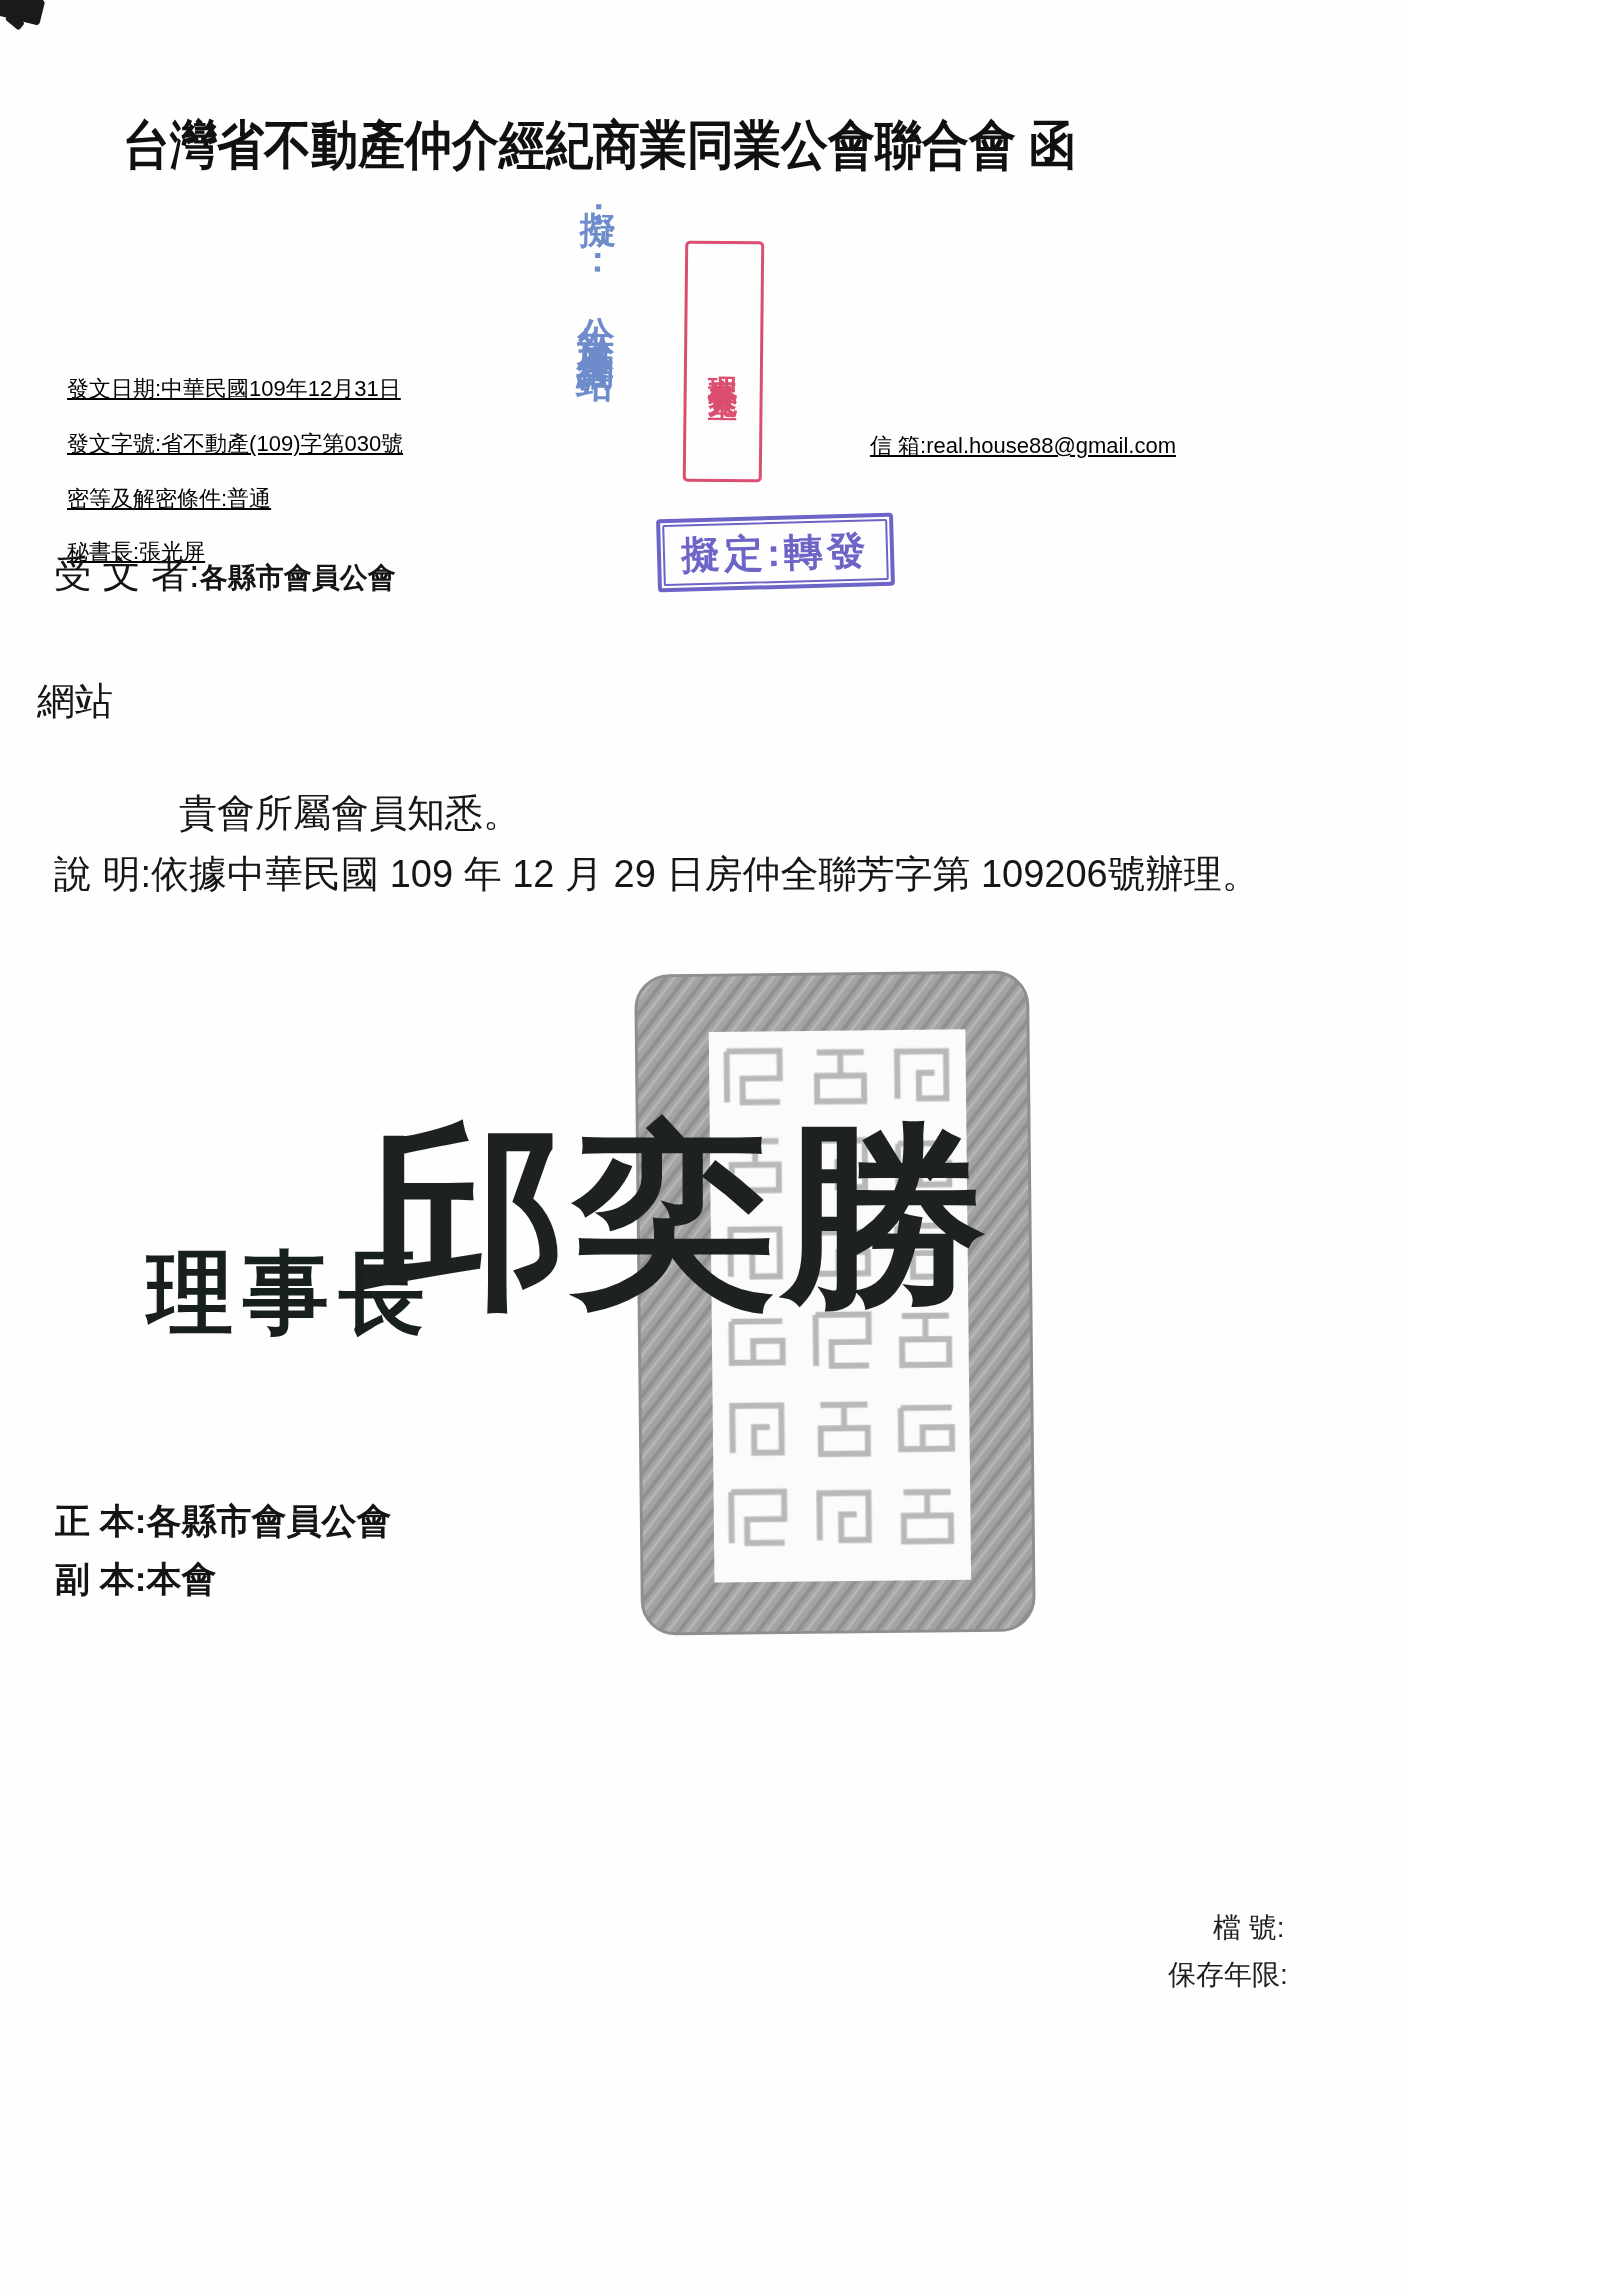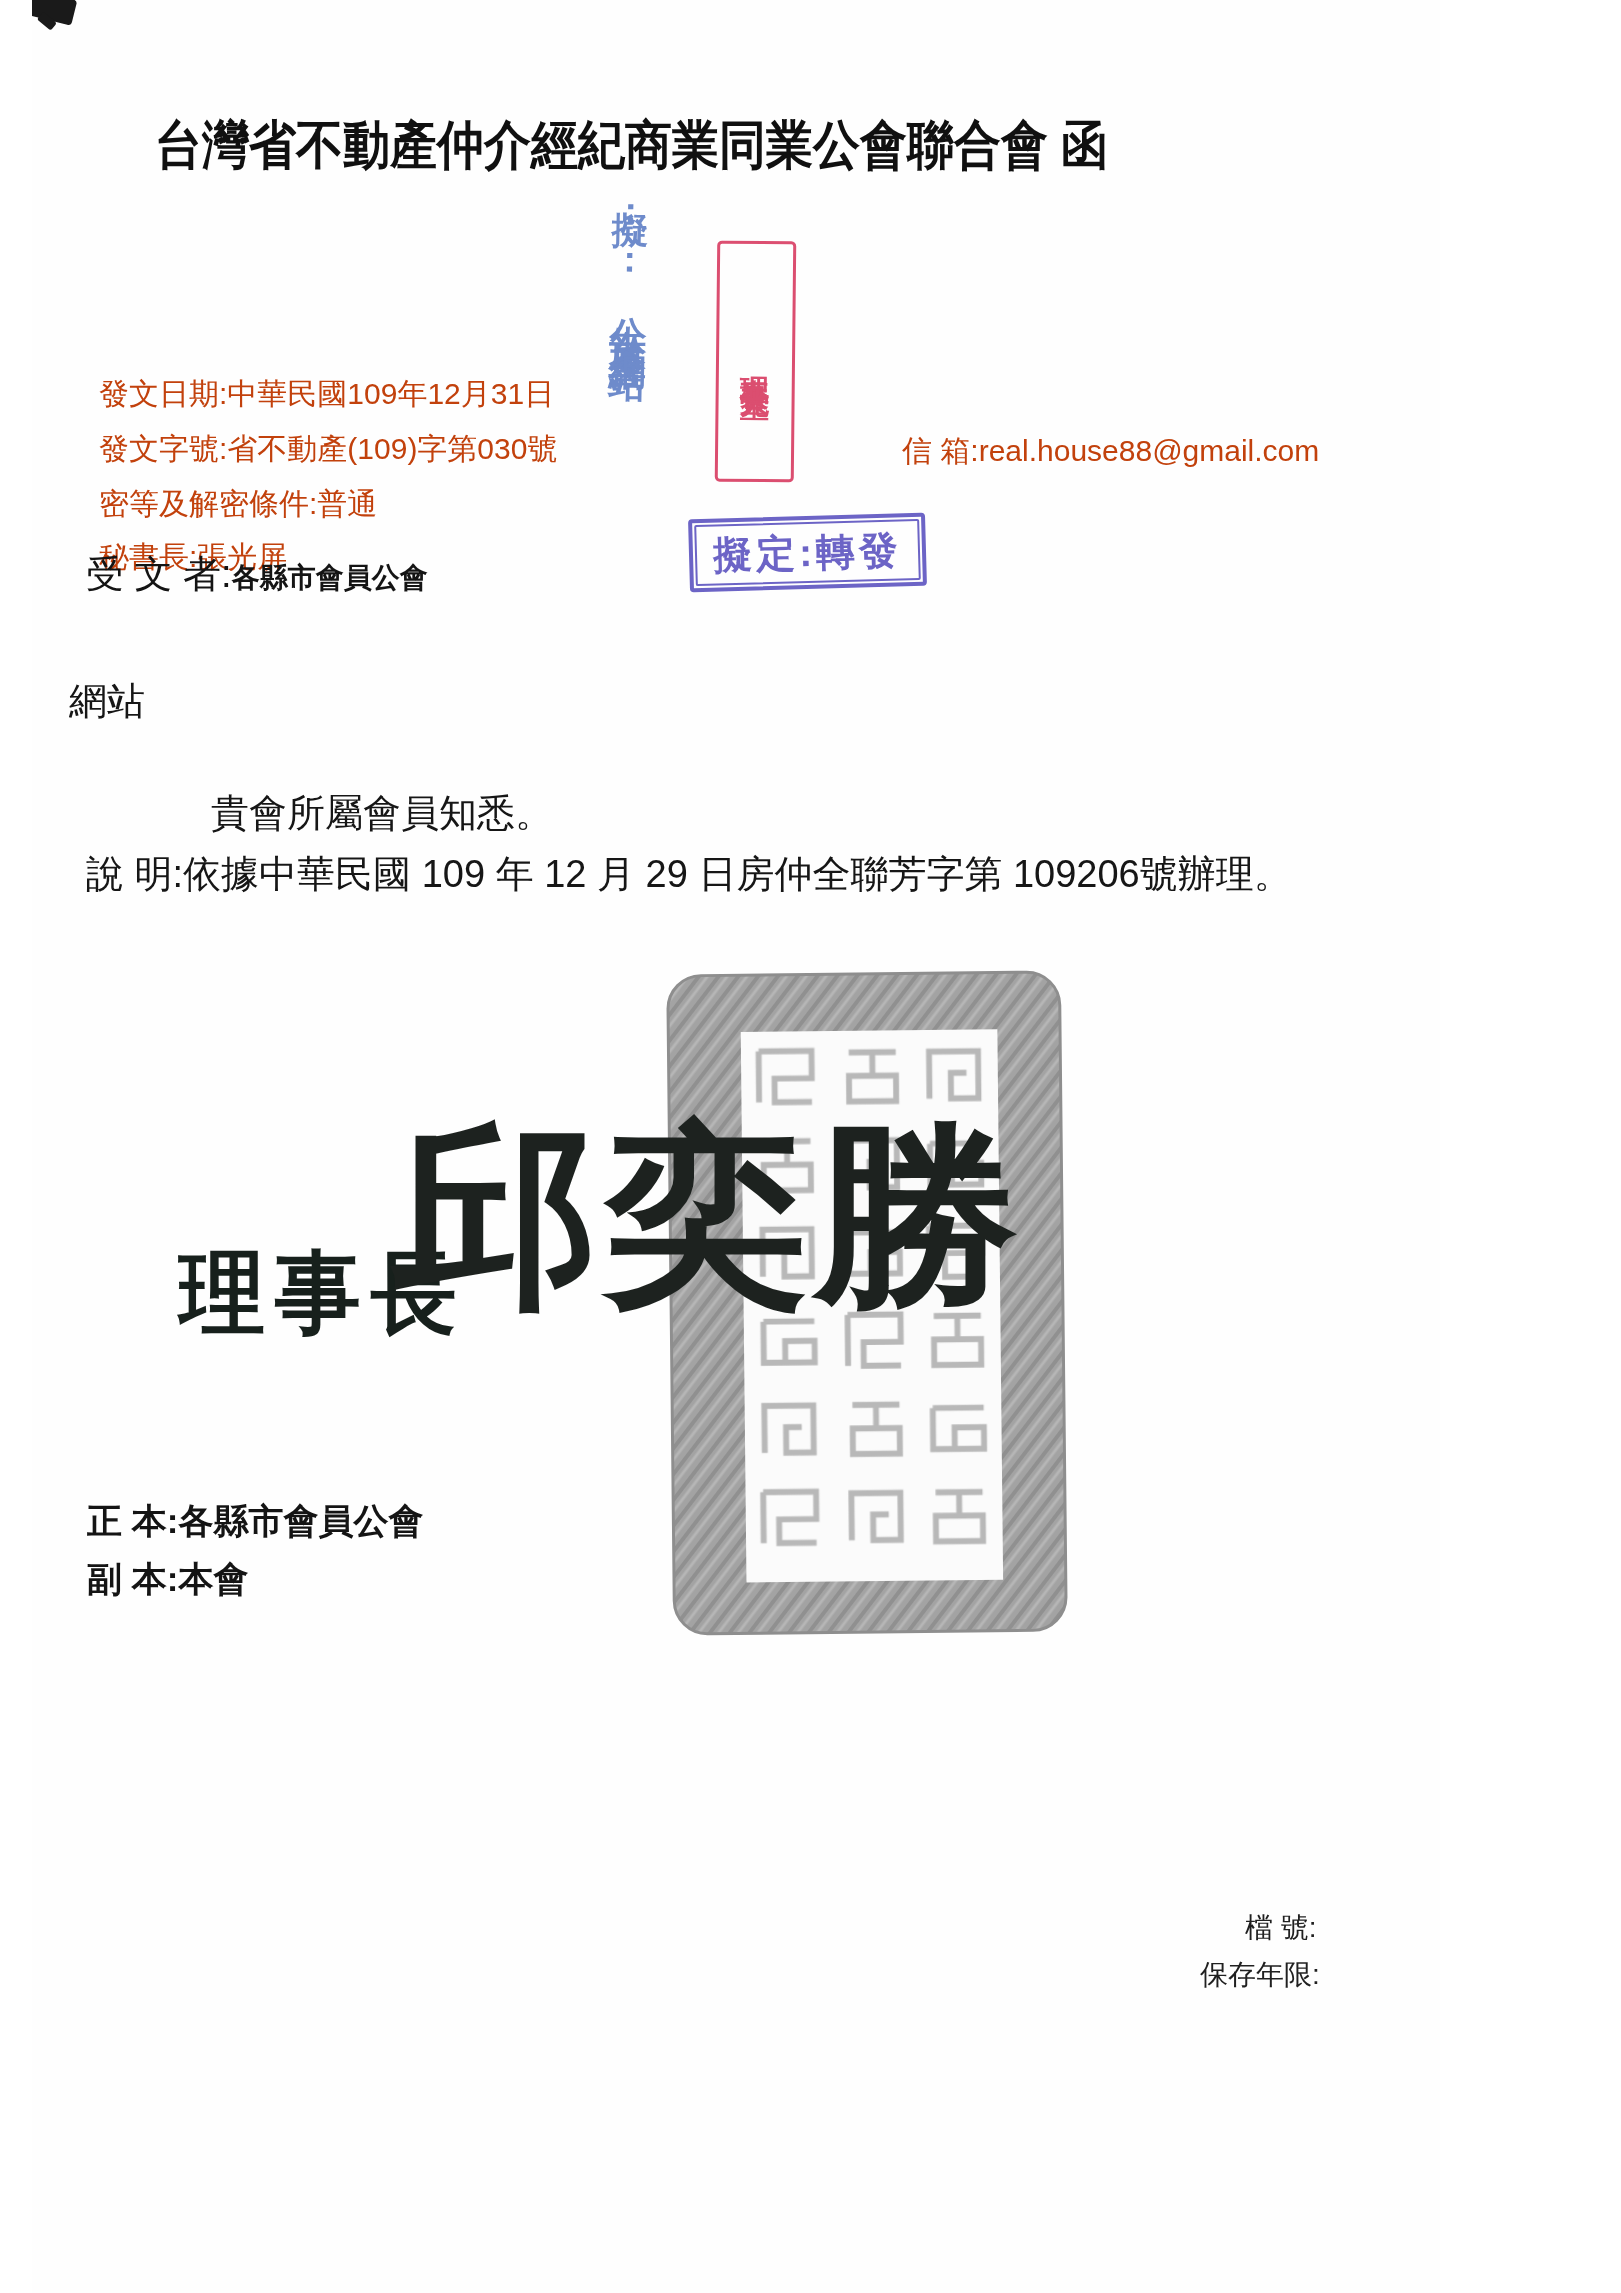--- a/index.html
+++ b/index.html
@@ -1,19 +1,19 @@
 <!DOCTYPE html>
 <html><head>
 <meta charset="utf-8">
 <style>
   html,body { margin:0; padding:0; background:#ffffff; }
   .page {
     position:relative; width:1408px; height:2294px;
     background:#fefefe; overflow:hidden;
-    font-family:"Liberation Sans", sans-serif; color:#141414;margin-left:32px;
+    font-family:"Liberation Sans", sans-serif; color:#141414;
   }
   .abs { position:absolute; white-space:nowrap; }
 
   
   .artifact { left:-7.8px; top:-5.9px; width:51px; height:25.5px; background:#1a1a1a;
     transform:rotate(14deg); border-radius:3.9px; }
   .artifact2 { left:5.9px; top:15.7px; width:17.6px; height:9.8px; background:#1a1a1a;
     transform:rotate(40deg); border-radius:2.9px; }
 
   .doc-title { left:123px; top:110px; font-size:47px; font-weight:900;
@@ -29,21 +29,21 @@
     writing-mode:vertical-rl; text-orientation:upright;
     font-size:29px; letter-spacing:2.9px; font-weight:700; transform:rotate(.6deg); }
 
   .purple-stamp { left:657px; top:516px; width:229px; height:65px;
     border:4.9px solid #5d54c0; border-radius:3.9px; color:#5d54c0; opacity:.9;
     display:flex; align-items:center; justify-content:center;
     font-size:39px; font-weight:800; letter-spacing:3.9px; transform:rotate(-1.6deg); }
   .purple-stamp::after { content:""; position:absolute; inset:2px;
     border:2px solid #5d54c0; border-radius:2px; }
 
-  .meta { font-size:30px; color:#c2410c; }
+  .meta { font-size:22px; color:#000000;text-decoration:underline; }
   .ml1 { left:67px;  top:374px; }
   .ml2 { left:67px;  top:429px; }
   .ml3 { left:67px;  top:484px; }
   .ml4 { left:67px;  top:537px; }
   .mr1 { left:845px; top:380px; }
   .mr2 { left:870px; top:431px; }
   .mr3 { left:774px; top:482px; }
 
   .recipient { left:54px; top:549px; font-size:38px; }
   .recipient b { font-weight:900; font-size:28px; }

